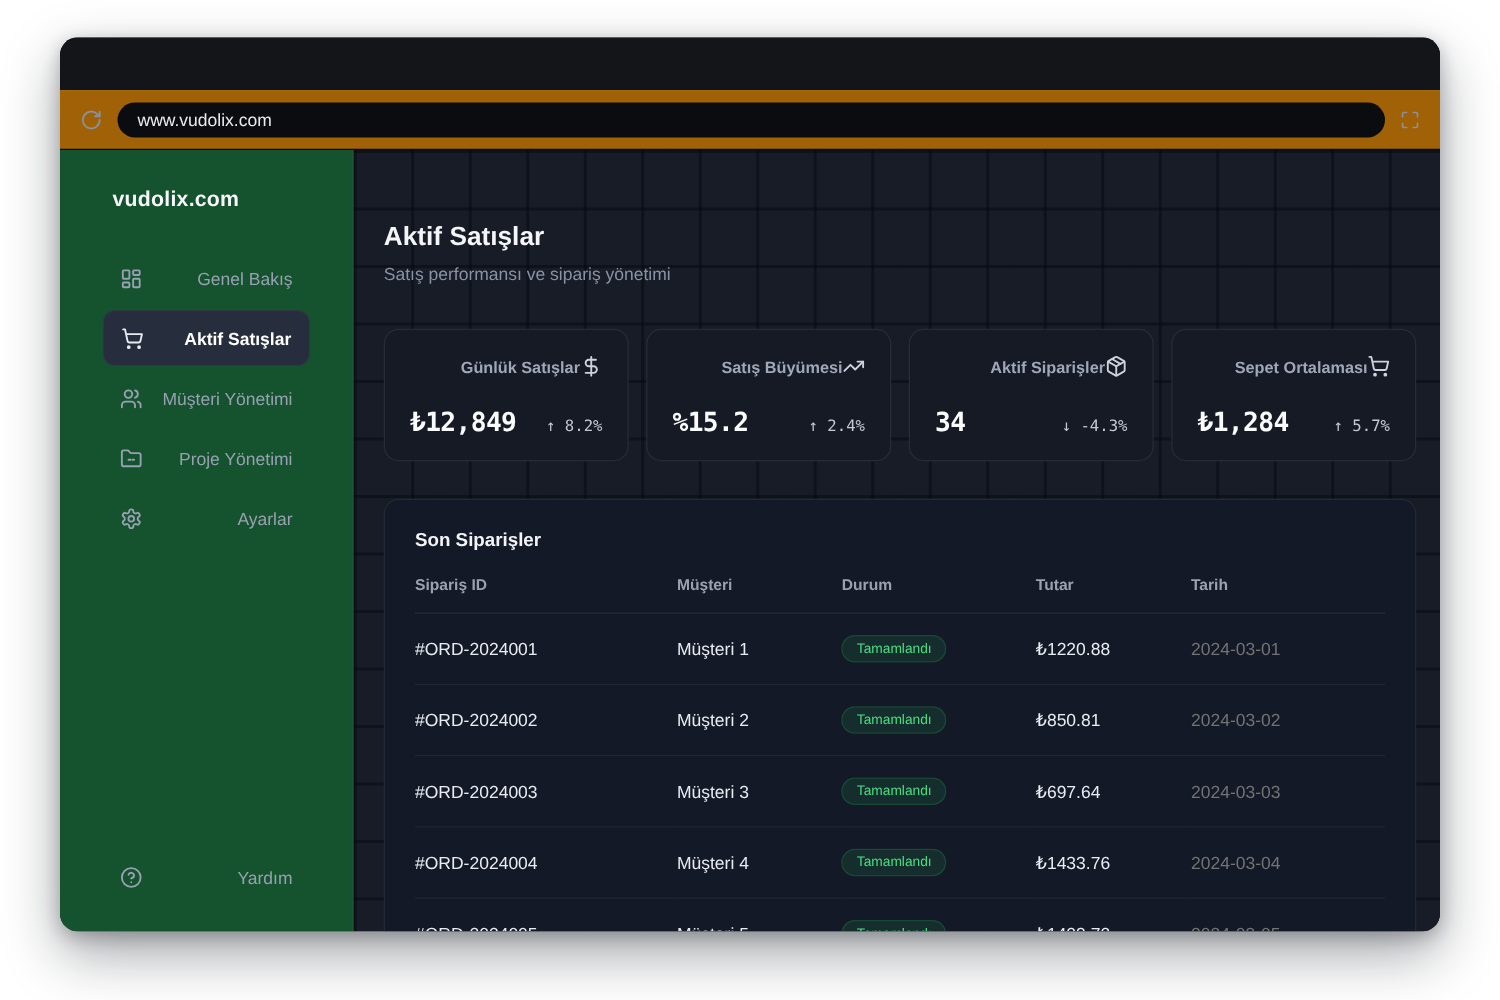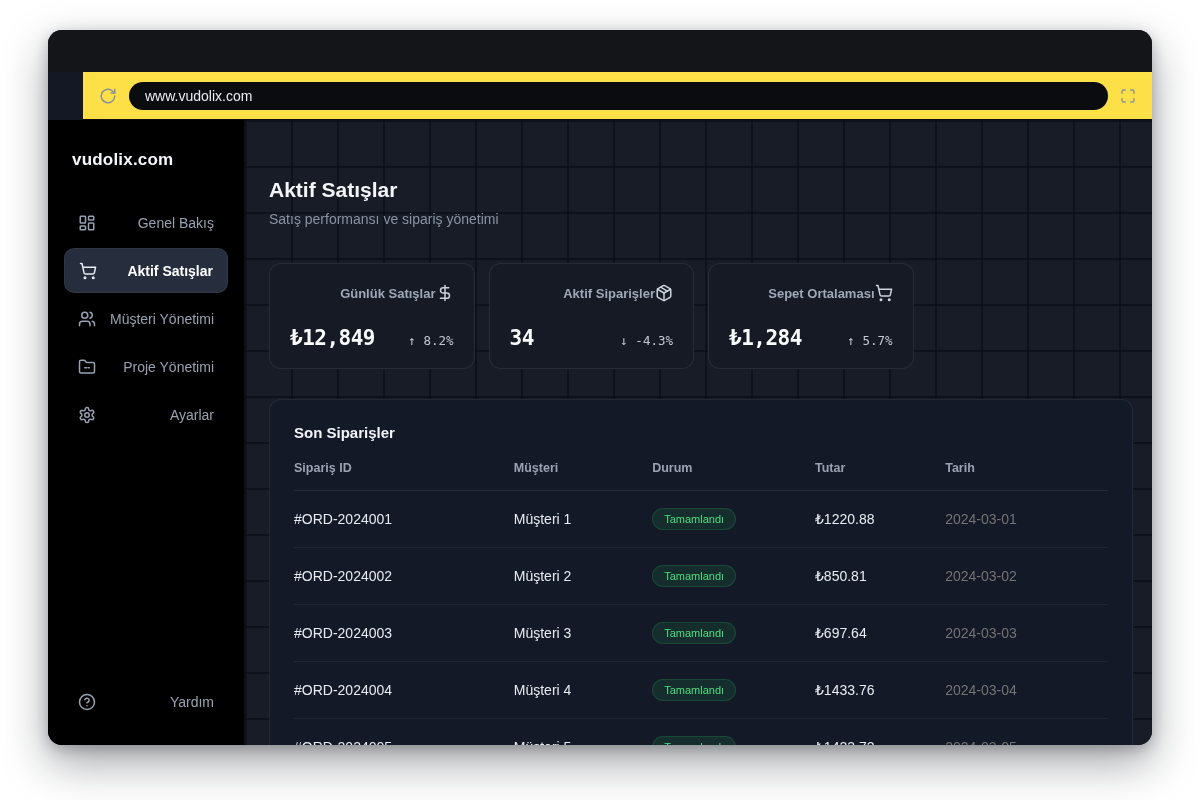--- a/index.html
+++ b/index.html
@@ -6,34 +6,34 @@
   html,body { width:1200px; height:800px; background:#ffffff; overflow:hidden;
     font-family:"Liberation Sans","DejaVu Sans",sans-serif; }
 
   .window { position:absolute; left:48px; top:30px; width:1104px; height:715px;
     border-radius:14px; overflow:hidden; background:#141824;
     box-shadow:0 18px 45px rgba(15,20,30,.38), 0 4px 14px rgba(15,20,30,.25);
     display:flex; flex-direction:column; }
 
   
   .titlebar { height:42px; background:#141519; flex:0 0 auto; }
-  .toolbar { height:48px; background:#fde047; border-top:1px solid rgba(255,255,255,.04);
+  .toolbar { height:48px; background:#a16207; border-top:1px solid rgba(255,255,255,.04);
     border-bottom:1px solid #0a0c10; display:flex; align-items:center; gap:12px;
-    padding:0 16px; flex:0 0 auto;margin-left:35px; }
+    padding:0 16px; flex:0 0 auto; }
   .icon-btn { color:#8b909b; display:flex; align-items:center; justify-content:center;
     background:none; border:none; cursor:pointer; padding:0; }
   .url-pill { flex:1; height:28px; background:#0a0c0f; border-radius:14px;
     display:flex; align-items:center; padding:0 16px; color:#e9ecf1; font-size:14px; }
 
   
   .shell { flex:1; display:flex; min-height:0; }
 
-  .sidebar { width:197px; flex:0 0 auto; background:#000000;
+  .sidebar { width:235px; flex:0 0 auto; background:#14532d;
     border-right:1px solid rgba(255,255,255,.06);
-    padding:22px 16px 18px; display:flex; flex-direction:column; }
+    padding:22px 34px 18px; display:flex; flex-direction:column; }
   .brand { color:#f5f7fa; font-size:17px; font-weight:700; letter-spacing:.2px;
     padding:8px 8px 0; margin-bottom:30px; }
   .nav-item { display:flex; align-items:center; gap:7px; height:45px; padding:0 14px;
     border-radius:10px; color:#98a1b2; font-size:14px; font-weight:500;
     margin-bottom:3px; cursor:pointer;justify-content:space-between; }
   .nav-item .nicon { display:flex; color:#98a1b2; }
   .nav-item.active { background:#262d3c; color:#ffffff; font-weight:600;
     border:1px solid rgba(255,255,255,.05); }
   .nav-item.active .nicon { color:#e8ebf0; }
   .sidebar-spacer { flex:1; }
@@ -199,20 +199,35 @@
                   <path d="M17 5H9.5a3.5 3.5 0 0 0 0 7h5a3.5 3.5 0 0 1 0 7H6"></path>
                 </svg>
             </span>
           </div>
           <div class="card-bottom">
             <span class="card-value">₺12,849</span>
             <span class="card-change">↑ 8.2%</span>
           </div>
         </div>
 
+        <div class="card">
+          <div class="card-top">
+            <span class="card-label">Satış Büyümesi</span>
+            <span class="card-icon">
+              <svg width="18" height="18" viewBox="0 0 24 24" fill="none" stroke="currentColor" stroke-width="2" stroke-linecap="round" stroke-linejoin="round">
+                  <polyline points="22 7 13.5 15.5 8.5 10.5 2 17"></polyline>
+                  <polyline points="16 7 22 7 22 13"></polyline>
+                </svg>
+            </span>
+          </div>
+          <div class="card-bottom">
+            <span class="card-value">%15.2</span>
+            <span class="card-change">↑ 2.4%</span>
+          </div>
+        </div>
 
         <div class="card">
           <div class="card-top">
             <span class="card-label">Aktif Siparişler</span>
             <span class="card-icon">
               <svg width="18" height="18" viewBox="0 0 24 24" fill="none" stroke="currentColor" stroke-width="2" stroke-linecap="round" stroke-linejoin="round">
                   <path d="m7.5 4.27 9 5.15"></path>
                   <path d="M21 8a2 2 0 0 0-1-1.73l-7-4a2 2 0 0 0-2 0l-7 4A2 2 0 0 0 3 8v8a2 2 0 0 0 1 1.73l7 4a2 2 0 0 0 2 0l7-4A2 2 0 0 0 21 16Z"></path>
                   <path d="m3.3 7 8.7 5 8.7-5"></path>
                   <path d="M12 22V12"></path>

